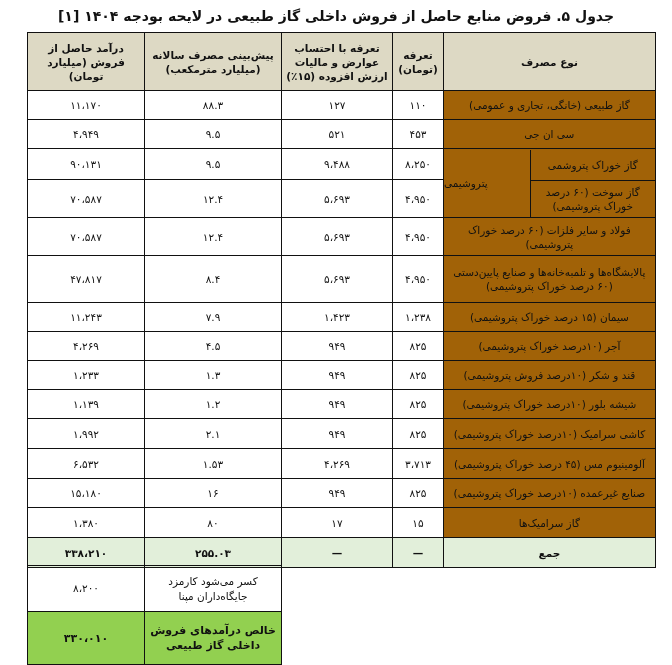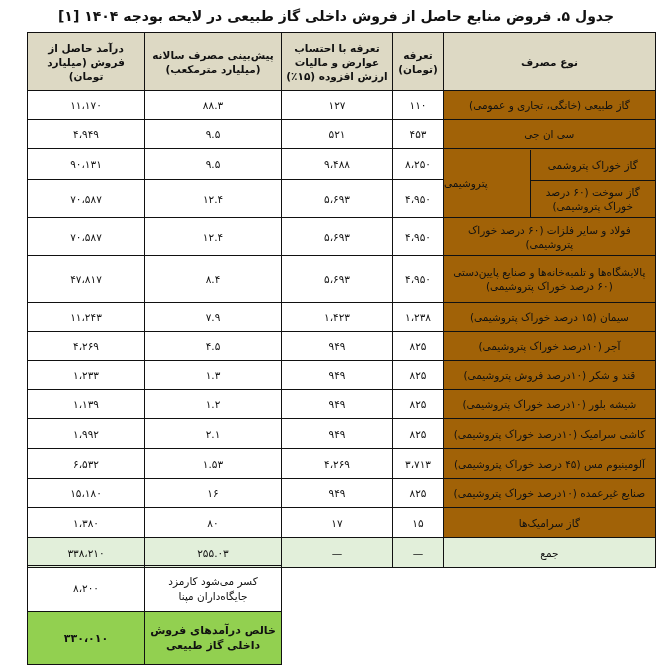--- a/index.html
+++ b/index.html
@@ -6,21 +6,21 @@
   body { width:672px; height:665px; position:relative; overflow:hidden;
          font-family:"DejaVu Sans", sans-serif; color:#111; }
   .title { position:absolute; top:6px; left:0; width:672px; text-align:center;
            direction:rtl; font-weight:bold; font-size:14px; line-height:20px; }
   table.main { position:absolute; top:32px; left:27px; border-collapse:collapse;
                direction:rtl; table-layout:fixed; }
   table.main td, table.main th { border:1.5px solid #111; text-align:center;
                vertical-align:middle; font-size:10.5px; line-height:14px; padding:0 4px; }
   th { background:#DDD9C4; font-weight:bold; font-size:11px; }
   td.cat { background:#a16207; }
-  tr.sum td { background:#E2EFDA; font-weight:normal;margin-left:16px; }
+  tr.sum td { background:#E2EFDA; font-weight:bold;margin-left:16px; }
   table.foot { position:absolute; top:565px; left:27px; border-collapse:collapse;
                direction:rtl; table-layout:fixed; }
   table.foot td { border:1.5px solid #111; text-align:center; vertical-align:middle;
                font-size:10.5px; line-height:15px; padding:0 4px; }
   tr.net td { background:#92D050; font-weight:bold; font-size:11px; }
 </style>
 </head>
 <body>
 
 <div class="title">جدول ۵. فروض منابع حاصل از فروش داخلی گاز طبیعی در لایحه بودجه ۱۴۰۴ [۱]</div>

